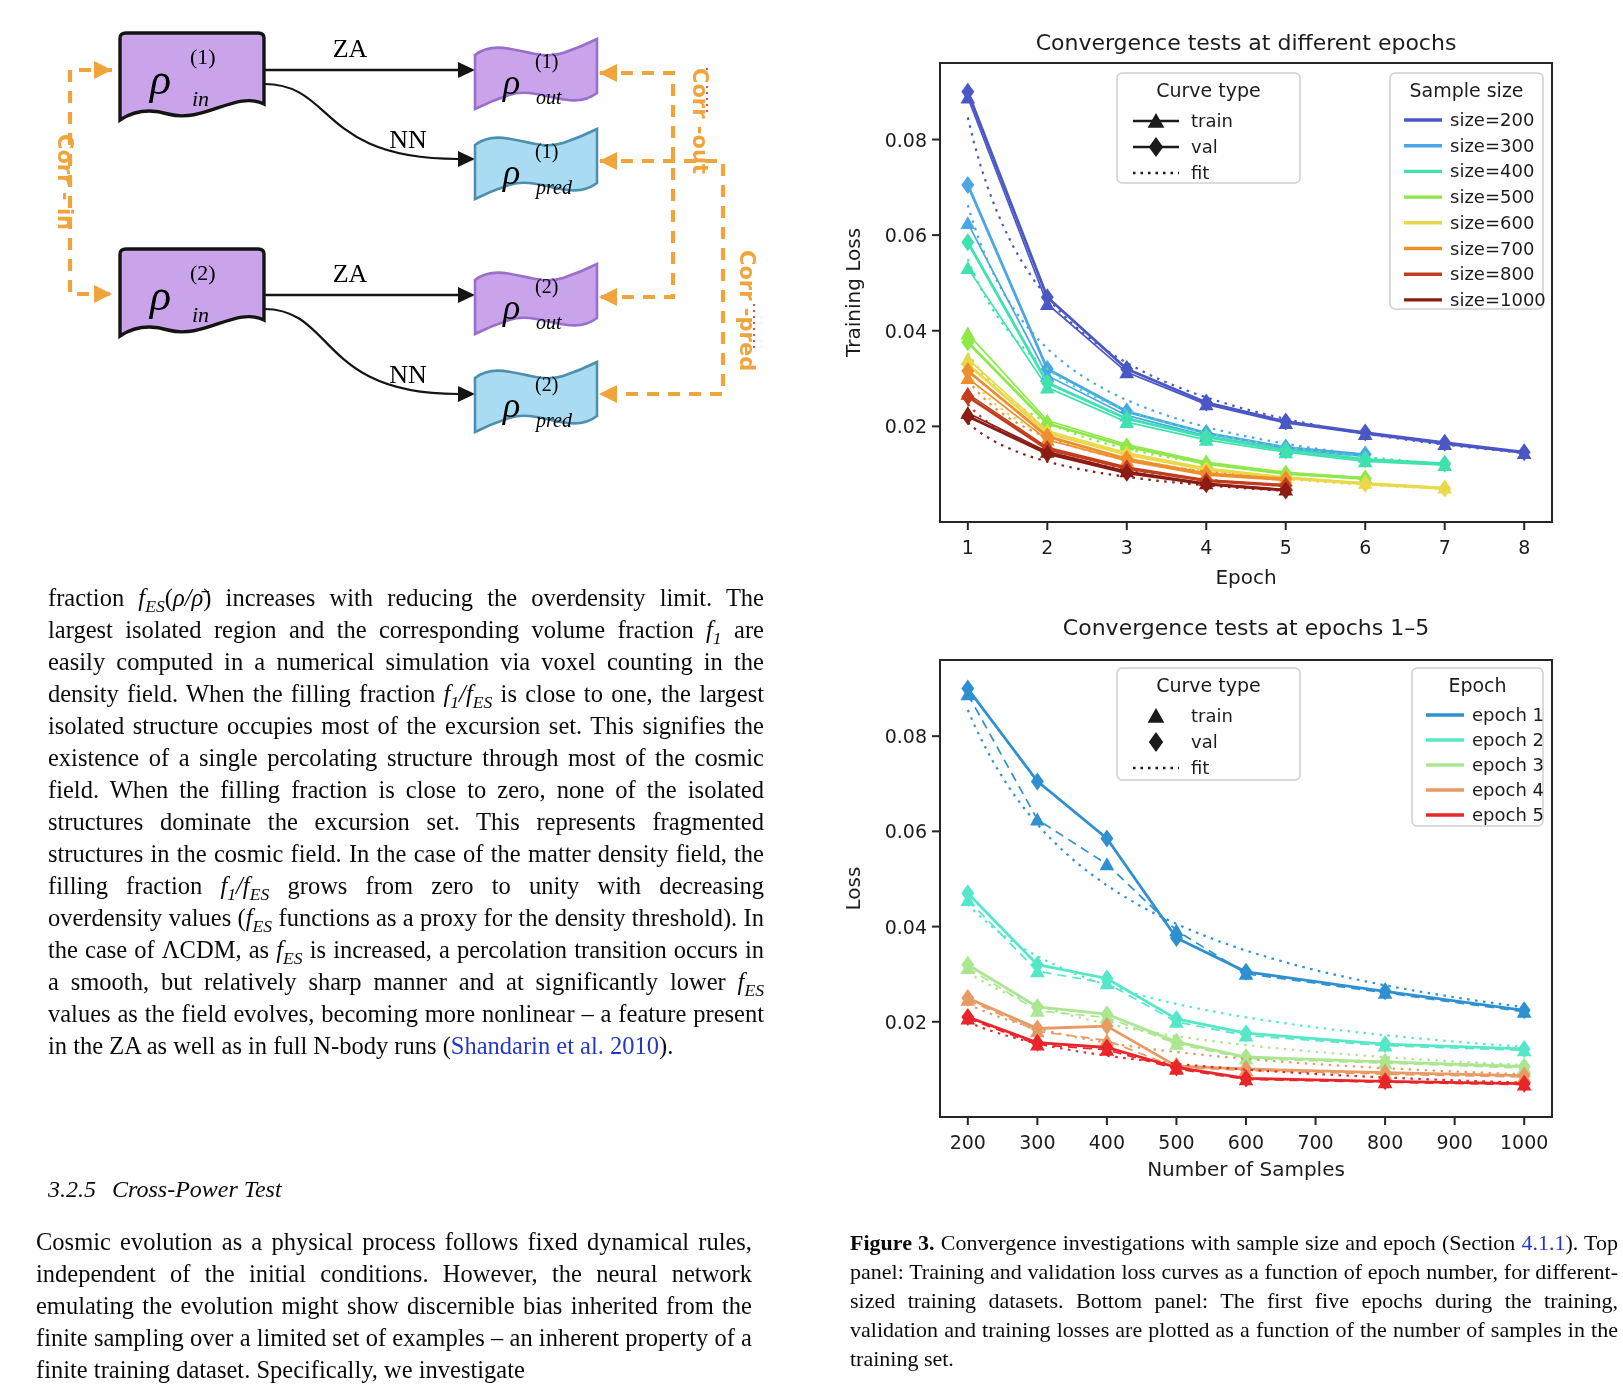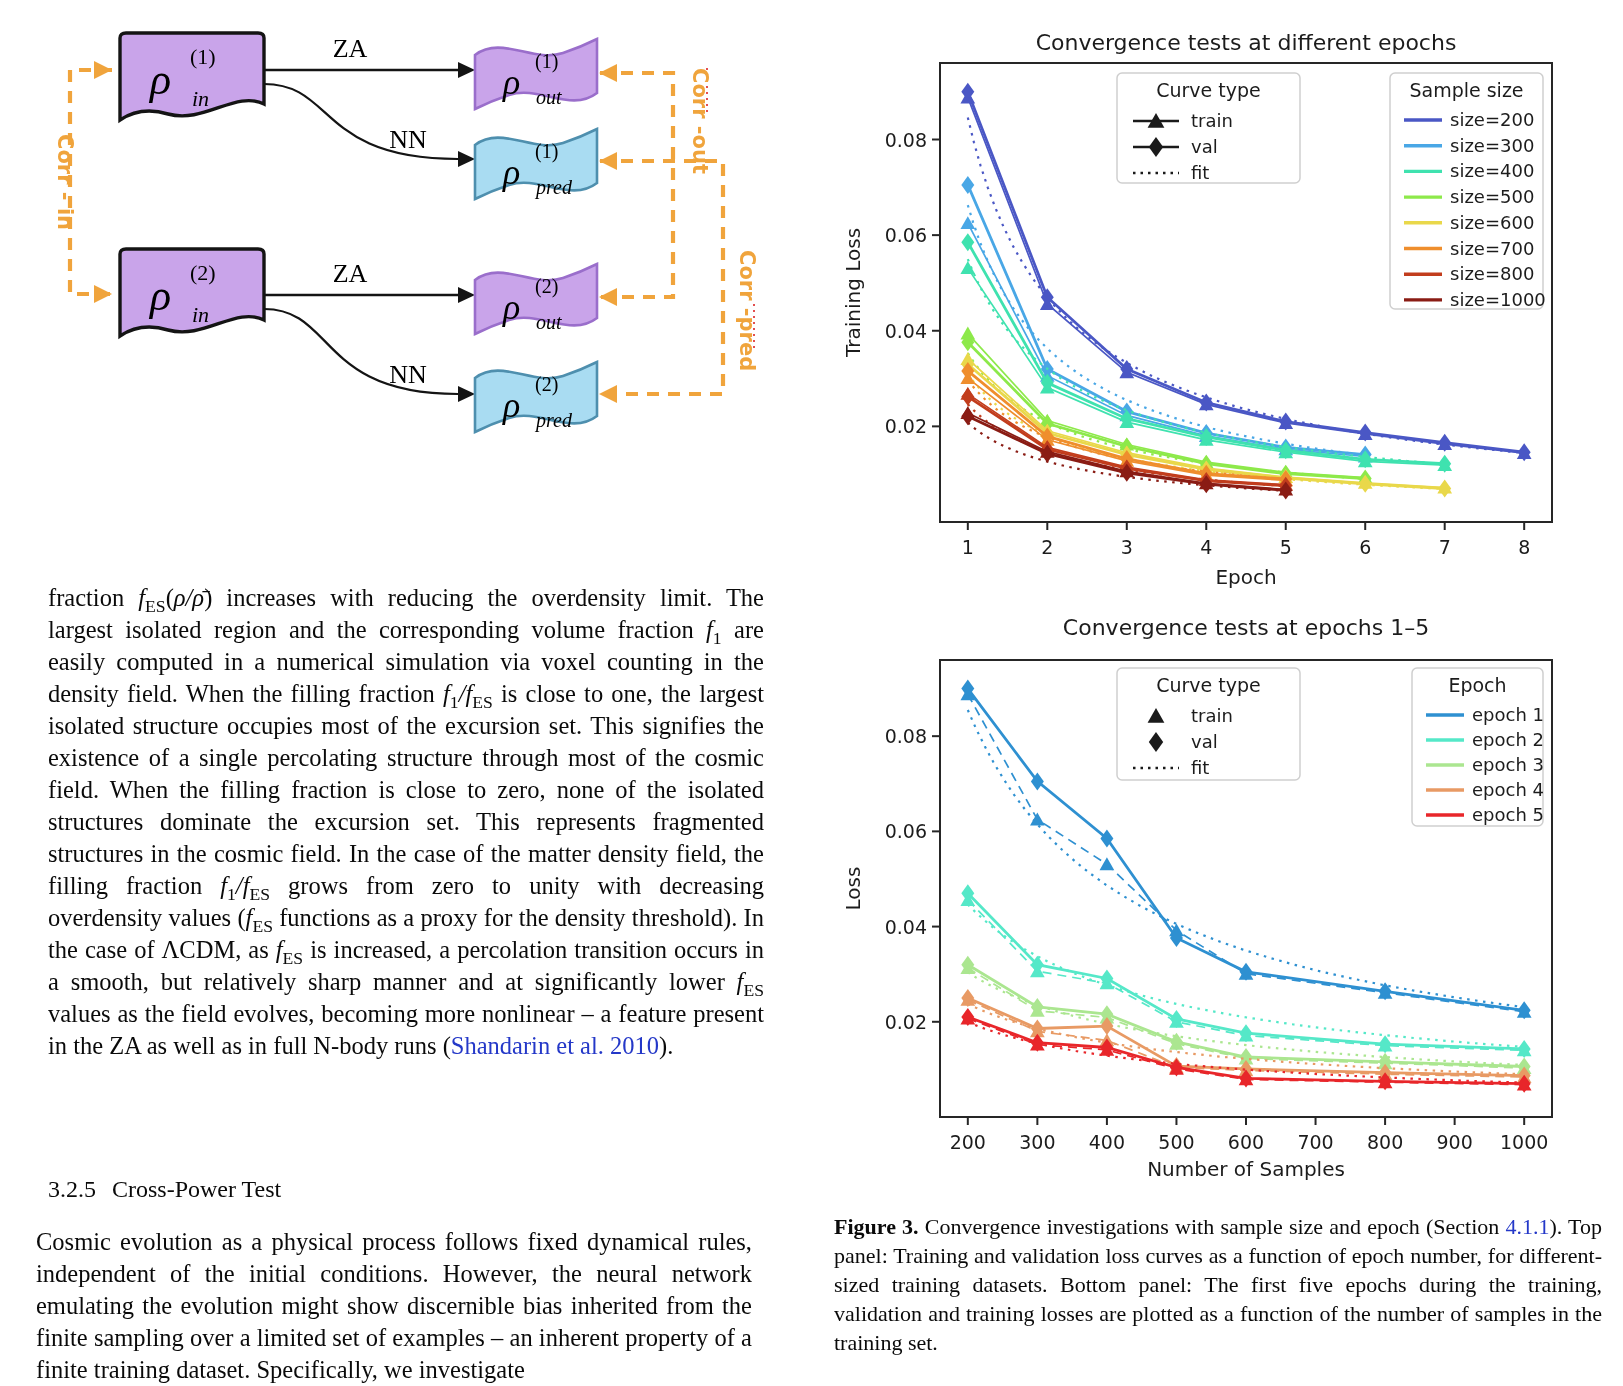--- a/index.html
+++ b/index.html
@@ -5,29 +5,29 @@
   html,body{margin:0;padding:0;background:#ffffff;}
   #page{position:relative;width:1623px;height:1386px;background:#ffffff;overflow:hidden;
         font-family:"Liberation Serif",serif;color:#0a0a0a;}
   svg text{font-family:"DejaVu Sans",sans-serif;}
   .serif-label{font-family:"Liberation Serif",serif;}
   
   #fig2-cap{position:absolute;left:48px;top:474px;width:716px;margin:0;
             font-size:22px;line-height:29px;text-align:justify;}
   #para1{position:absolute;left:48px;top:582px;width:716px;
          font-size:24.5px;line-height:32px;text-align:justify;}
-  #heading{position:absolute;left:48px;top:1176px;font-size:24px;}
+  #heading{position:absolute;left:48px;top:1176px;font-size:24px;font-style:italic;}
   #heading .sec-num{margin-right:16px;}
   #para2{position:absolute;left:36px;top:1226px;width:716px;
          font-size:24.5px;line-height:32px;text-align:justify;}
-  #fig3-cap{position:absolute;left:834px;top:1212px;width:768px;margin:0;
+  #fig3-cap{position:absolute;left:834px;top:1212px;width:768px;margin:16px;
             font-size:22px;line-height:29px;text-align:justify;}
   .seg-b{font-weight:bold;}
   .seg-i{font-style:italic;}
-  .seg-sub{vertical-align:sub;font-size:0.72em;line-height:0;}
+  .seg-sub{font-style:italic;vertical-align:sub;font-size:0.72em;line-height:0;}
   .seg-link{color:#2438c8;}
   
   #fig2{position:absolute;left:0;top:4px;}
   .rho{font-family:"Liberation Serif",serif;font-style:italic;}
   .corr-label{font-family:"DejaVu Sans",sans-serif;font-weight:bold;font-size:21px;}
   
   #chart1{position:absolute;left:822px;top:14px;}
   #chart2{position:absolute;left:822px;top:595px;}
   .ch-title{font-size:22px;fill:#1c1c1c;}
   .ch-tick{font-size:19px;fill:#1c1c1c;}

